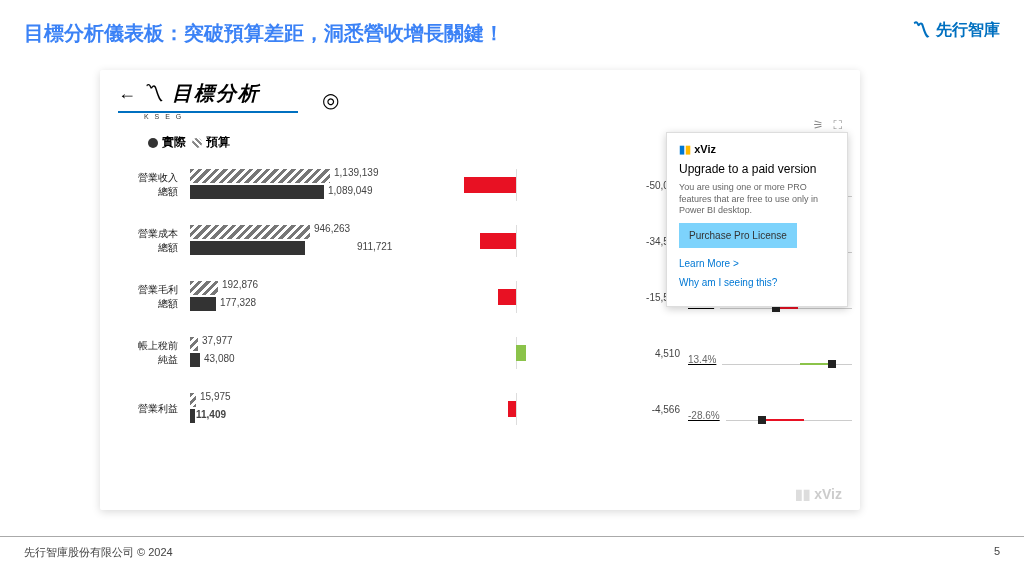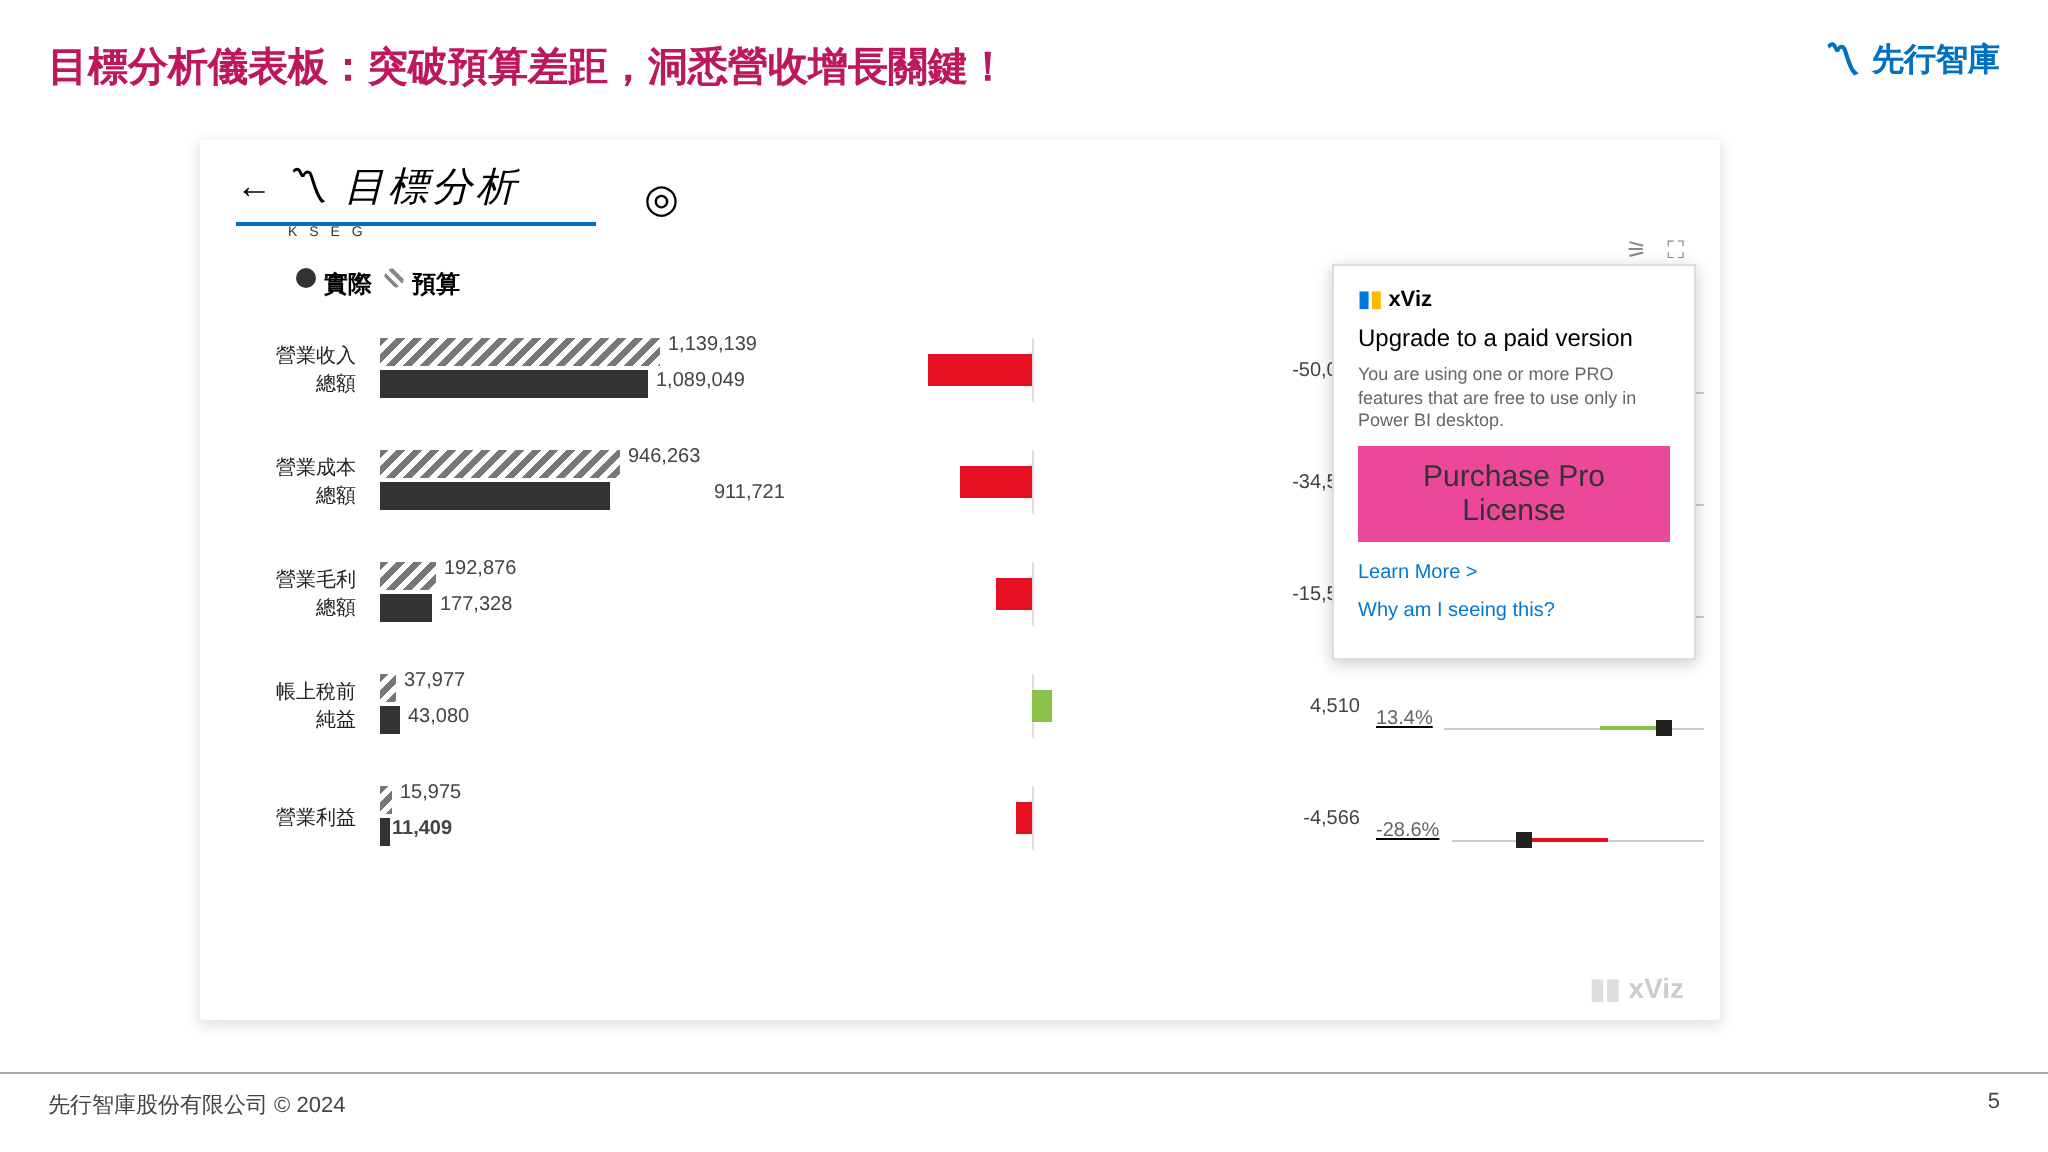--- a/index.html
+++ b/index.html
@@ -1,30 +1,30 @@
 <!DOCTYPE html>
 <html><head>
 <meta charset="utf-8">
 <style>
   * { box-sizing: border-box; margin: 0; padding: 0; }
   body { font-family: "Microsoft JhengHei", "PingFang TC", Arial, sans-serif; background: #fff; width: 1024px; height: 576px; overflow: hidden; position: relative; }
   .header { display: flex; justify-content: space-between; align-items: flex-start; padding: 20px 24px 10px 24px; }
-  .title { color: #be185d; font-size: 20px; font-weight: bold; }
+  .title { color: #3b82f6; font-size: 20px; font-weight: bold; }
   .brand { color: #0070C0; font-size: 16px; font-weight: bold; display: flex; align-items: center; gap: 6px; }
   .brand-icon { font-size: 18px; }
 
   .panel { position: absolute; left: 100px; top: 70px; width: 760px; height: 440px; background: #fff; box-shadow: 0 2px 8px rgba(0,0,0,0.15); border-radius: 2px; padding: 10px 18px 14px 18px; }
   .panel-header { display: flex; align-items: center; gap: 8px; border-bottom: 2px solid #0070C0; padding-bottom: 4px; margin-bottom: 6px; width: 180px; }
   .back { font-size: 18px; font-weight: bold; cursor: pointer; }
   .wave { font-size: 20px; }
   .kseg { font-size: 7px; letter-spacing: 2px; color: #333; }
-  .panel-title { font-size: 20px; font-weight: normal; letter-spacing: 2px; font-style: italic; }
+  .panel-title { font-size: 20px; font-weight: bold; letter-spacing: 2px; font-style: italic; }
   .target { font-size: 20px; margin-left: 24px; }
 
-  .legend { display: flex; gap: 4px; align-items: flex-start; margin: 14px 0 6px 30px; font-size: 12px; font-weight: bold; }
+  .legend { display: flex; gap: 4px; align-items: center; margin: 14px 0 6px 30px; font-size: 12px; font-weight: bold; }
   .dot { width: 10px; height: 10px; border-radius: 50%; display: inline-block; }
   .dot-dark { background: #333; }
   .dot-hatch { background: repeating-linear-gradient(45deg,#888,#888 2px,#fff 2px,#fff 4px); }
 
   .rows { margin-left: 16px; }
   .row { display: grid; grid-template-columns: 50px 220px 180px 80px 170px; align-items: center; height: 56px; gap: 6px; }
   .rlabel { font-size: 10px; text-align: right; padding-right: 6px; color: #222; }
   .bars { position: relative; width: 220px; height: 40px; }
   .bar-budget { position: absolute; top: 4px; height: 14px; left: 0; background: repeating-linear-gradient(135deg,#777,#777 3px,#fff 3px,#fff 6px); }
   .bar-actual { position: absolute; top: 20px; height: 14px; left: 0; background: #333; }
@@ -43,21 +43,21 @@
   .pct-line { flex: 1; height: 1px; background: #ccc; margin: 0 6px; position: relative; }
   .pct-dot { position: absolute; width: 8px; height: 8px; background: #222; top: -4px; }
   .pct-seg-red { position: absolute; height: 2px; background: #E81123; top: -1px; }
   .pct-seg-green { position: absolute; height: 2px; background: #8BC34A; top: -1px; }
 
   .popup { position: absolute; right: 12px; top: 62px; width: 182px; background: #fff; border: 1px solid #ddd; box-shadow: 0 2px 8px rgba(0,0,0,0.2); padding: 10px 12px; font-size: 10px; z-index: 10; }
   .popup .xviz { font-weight: bold; font-size: 11px; }
   .popup .xviz .x { color: #FFB900; }
   .popup .upgrade { font-size: 12px; margin: 6px 0; }
   .popup .msg { color: #666; font-size: 9px; line-height: 1.3; margin-bottom: 6px; }
-  .popup .btn { background: #ec4899; color: #333; border: none; padding: 7px 10px; font-size: 15px; cursor: pointer; display: block; margin-bottom: 10px; }
+  .popup .btn { background: #7dd3fc; color: #333; border: none; padding: 7px 10px; font-size: 10px; cursor: pointer; display: block; margin-bottom: 10px; }
   .popup a { color: #0078D4; font-size: 10px; display: block; text-decoration: none; margin-bottom: 8px; }
 
   .top-icons { position: absolute; right: 18px; top: 48px; display: flex; gap: 10px; color: #888; font-size: 12px; }
   .watermark { position: absolute; right: 18px; bottom: 8px; color: #ccc; font-size: 14px; font-weight: bold; }
 
   .footer { position: absolute; bottom: 16px; left: 0; right: 0; border-top: 1px solid #aaa; padding: 8px 24px 0 24px; display: flex; justify-content: space-between; font-size: 11px; color: #444; }
 </style>
 </head>
 <body>
 

